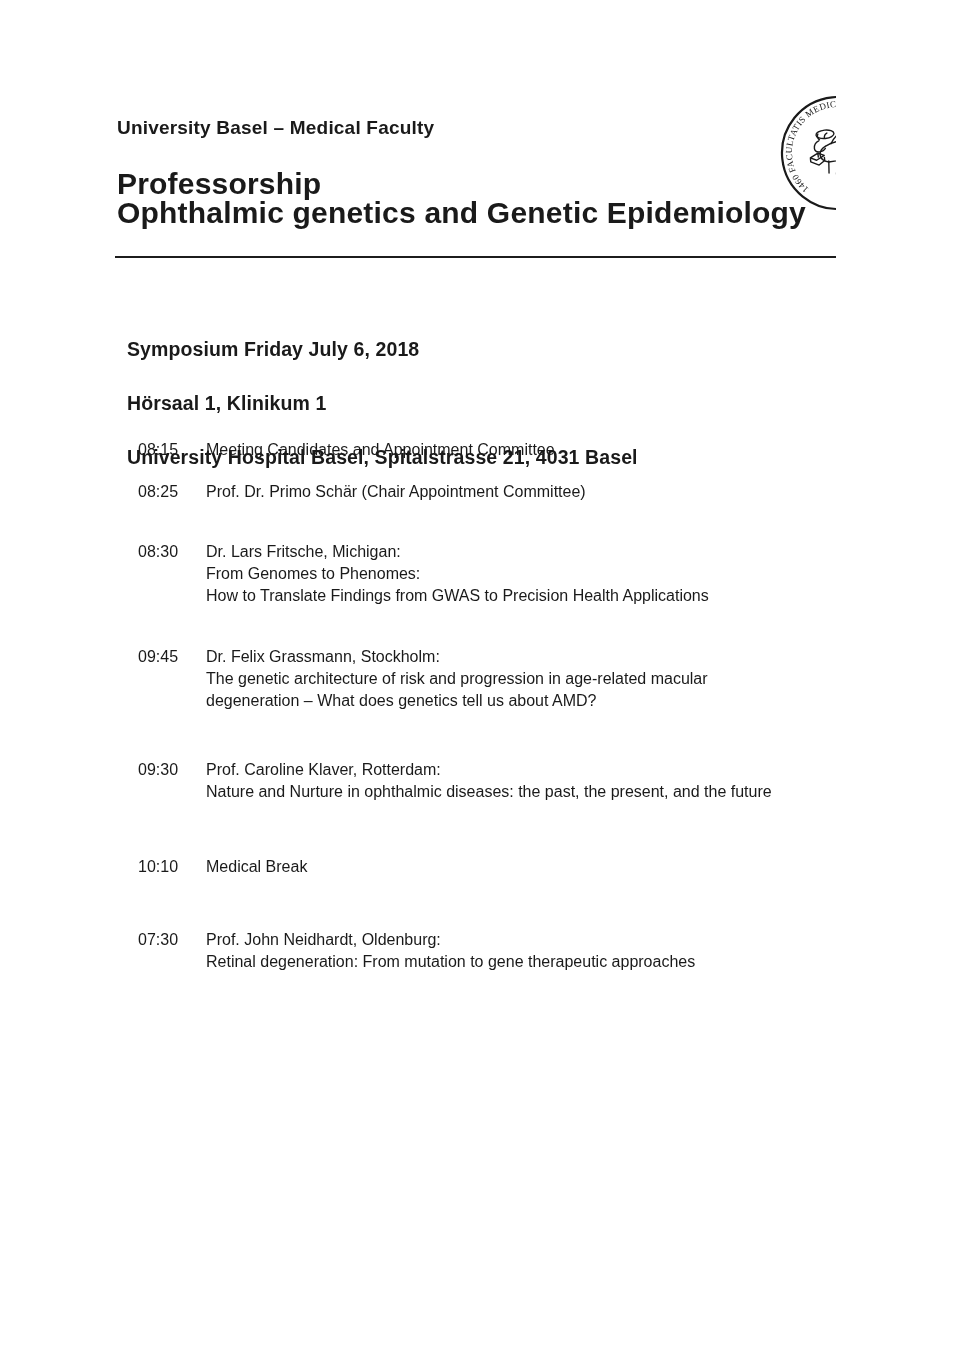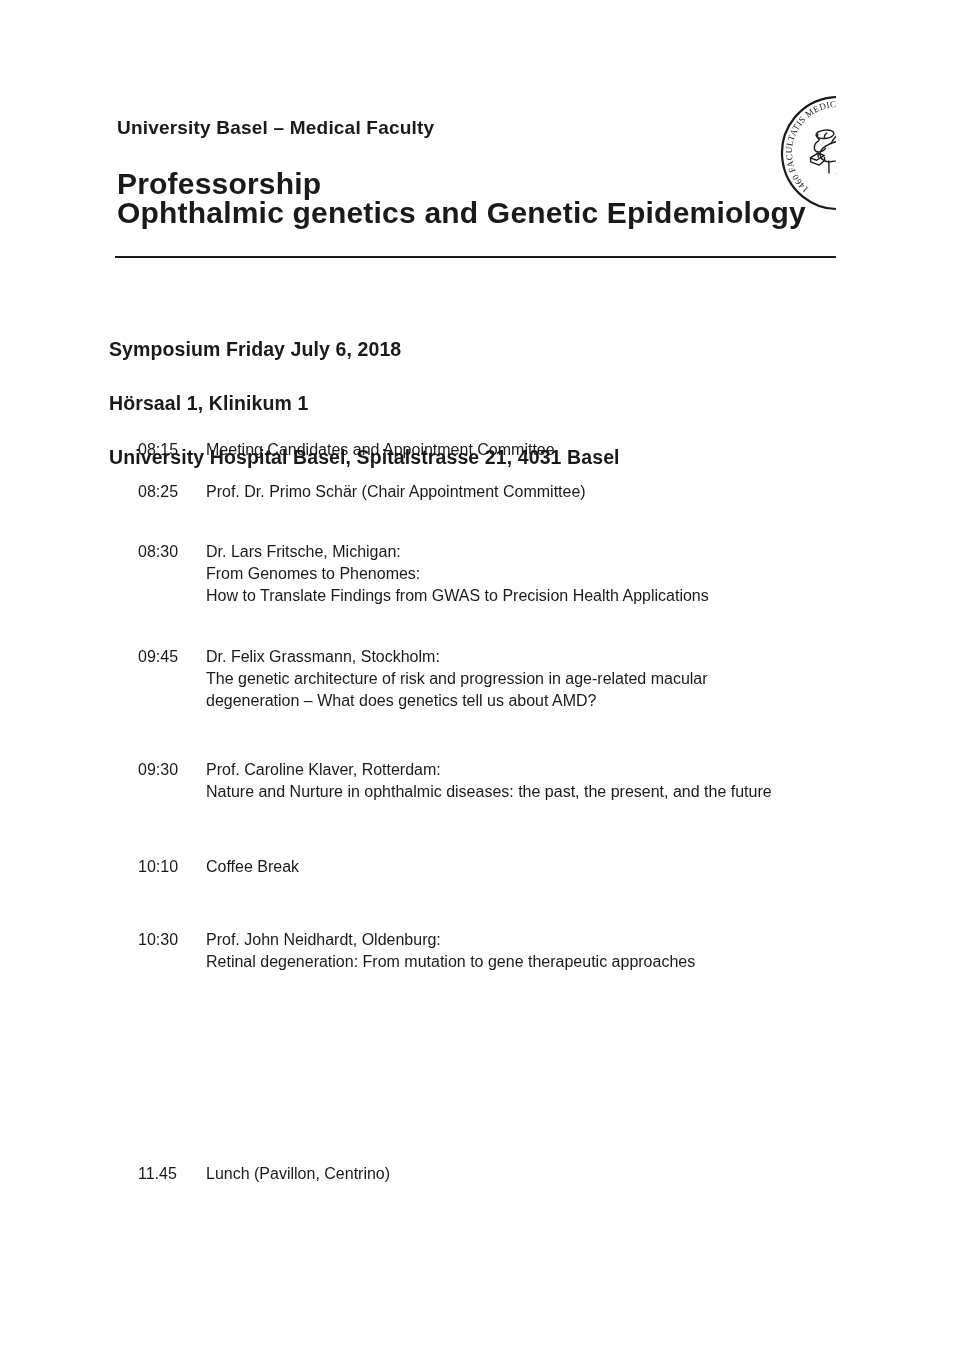--- a/index.html
+++ b/index.html
@@ -46,21 +46,21 @@
   .rule {
     position: absolute;
     left: 115px;
     top: 256px;
     width: 738px;
     height: 2px;
     background: #1c1c1c;
   }
   .event-block {
     position: absolute;
-    left: 109px;
+    left: 127px;
     top: 309px;
     font-size: 19.5px;
     font-weight: bold;
     line-height: 27px;
     letter-spacing: 0.1px;
     white-space: pre-line;
   }
   .schedule-row {
     position: absolute;
     left: 117px;
@@ -144,28 +144,24 @@
   </div>
 
   <div class="schedule-row" style="top:759px">
     <div class="schedule-time">09:30</div>
     <div class="schedule-entry">Prof. Caroline Klaver, Rotterdam:
 Nature and Nurture in ophthalmic diseases: the past, the present, and the future</div>
   </div>
 
   <div class="schedule-row" style="top:856px">
     <div class="schedule-time">10:10</div>
-    <div class="schedule-entry">Coffee Break</div>
+    <div class="schedule-entry">Medical Break</div>
   </div>
 
   <div class="schedule-row" style="top:929px">
-    <div class="schedule-time">10:30</div>
+    <div class="schedule-time">07:30</div>
     <div class="schedule-entry">Prof. John Neidhardt, Oldenburg:
 Retinal degeneration: From mutation to gene therapeutic approaches</div>
   </div>
 
 
-  <div class="schedule-row" style="top:1163px">
-    <div class="schedule-time">11.45</div>
-    <div class="schedule-entry">Lunch (Pavillon, Centrino)</div>
-  </div>
 
 </div>
 
 </body></html>

